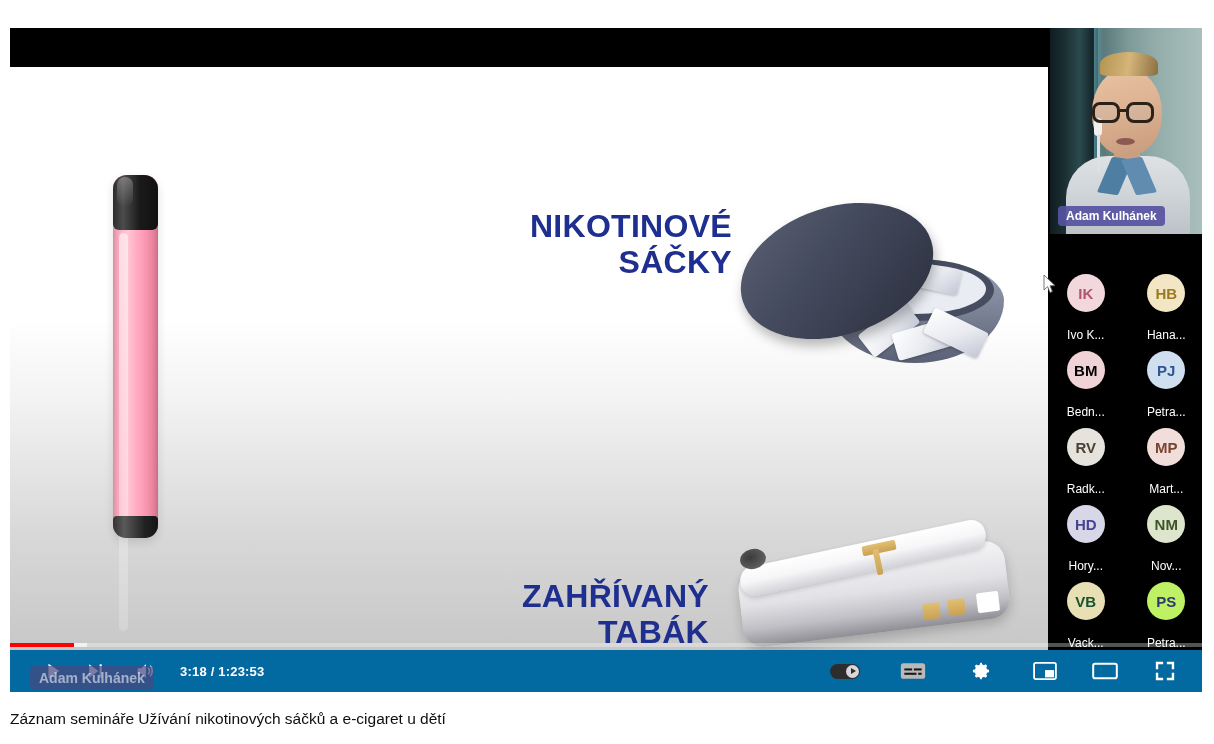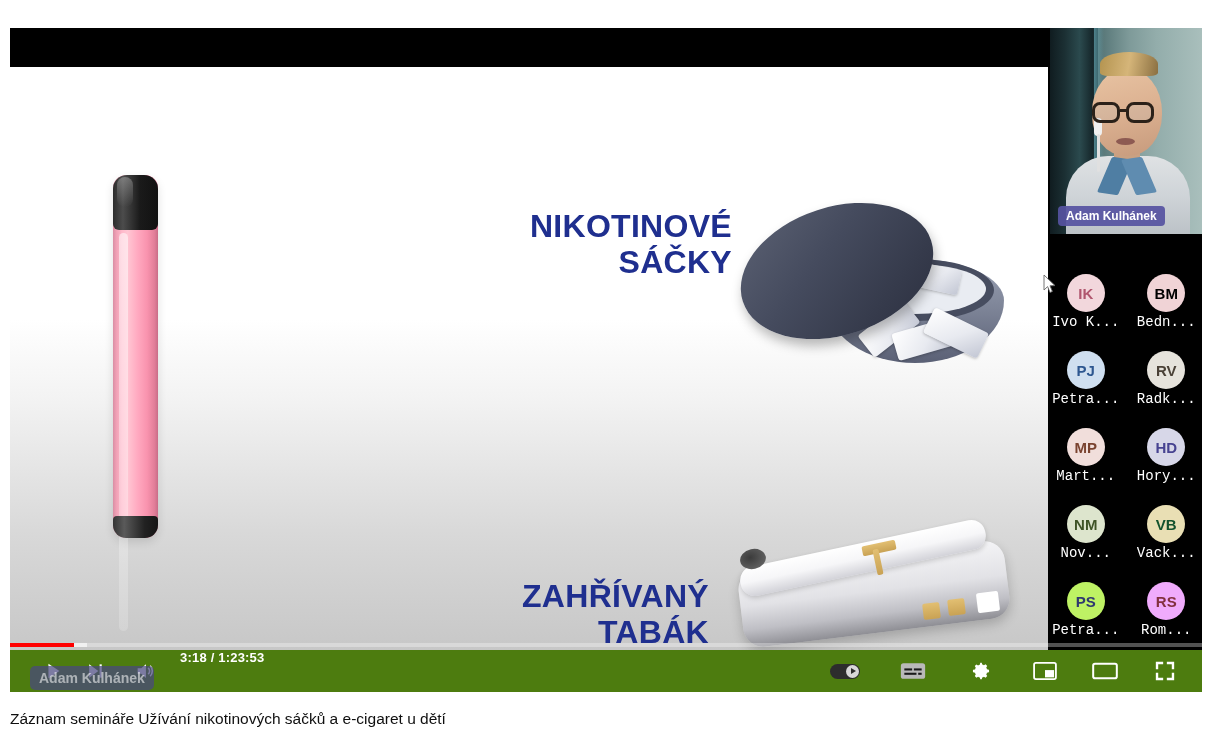--- a/index.html
+++ b/index.html
@@ -237,24 +237,24 @@
     gap: 9px;
   }
   .pcell { display:flex; flex-direction:column; align-items:center; justify-content:flex-start; }
   .pavatar {
     width: 38px; height: 38px; border-radius: 50%;
     display:flex; align-items:center; justify-content:center;
     font-size: 15px; font-weight: bold;
     font-family: "Liberation Sans", sans-serif;
   }
   .pname {
-    margin-top: 2px;
+    margin-top: 16px;
     color: #ffffff;
-    font-size: 14px;
-    font-family: Liberation Mono, monospace;
+    font-size: 12px;
+    font-family: Liberation Sans, sans-serif;
     white-space: nowrap;
     overflow: hidden;
   }
   .pcell.overflow .pavatar { background:#3b4061; color:#e8e8f0; font-size: 12px; }
 
   
   #cursor {
     position:absolute; left: 1033px; top: 246px; width: 14px; height: 20px;
     z-index: 40; pointer-events:none;
   }
@@ -271,22 +271,22 @@
     position:absolute; left:0; bottom:3px; width: 6.5%; height:4px;
     background: rgba(255,255,255,.62);
   }
   #progress-played {
     position:absolute; left:0; bottom:3px; width: 5.4%; height:4px;
     background: #ff0000;
   }
 
   #controls {
     position:absolute; left:0; bottom:0; width:1192px; height:42px;
-    background: #4d7c0f;
-    display:flex; align-items:flex-start;
+    background: #0369a1;
+    display:flex; align-items:center;
   }
   .ctrl {
     width: 42px; height: 42px;
     display:flex; align-items:center; justify-content:center;
     cursor:pointer; flex: 0 0 auto;
   }
   .ctrl svg { fill: #ffffff; }
   #time-display {
     color: #ffffff; font-size: 13px; font-weight: bold;
     font-family: "Liberation Sans", sans-serif;
@@ -406,20 +406,24 @@
     </div>
 
     <div id="webcam-letterbox"></div>
 
     <div id="participants">
         <div class="pcell">
           <div class="pavatar" style="background: rgb(242, 215, 220); color: rgb(176, 86, 110);">IK</div>
           <div class="pname">Ivo K...</div>
         </div>
         <div class="pcell">
+          <div class="pavatar" style="background: rgb(243, 230, 196); color: rgb(154, 123, 35);">HB</div>
+          <div class="pname">Hana...</div>
+        </div>
+        <div class="pcell">
           <div class="pavatar" style="background: rgb(240, 211, 214); color: #000000;">BM</div>
           <div class="pname">Bedn...</div>
         </div>
         <div class="pcell">
           <div class="pavatar" style="background: rgb(207, 223, 240); color: rgb(45, 87, 144);">PJ</div>
           <div class="pname">Petra...</div>
         </div>
         <div class="pcell">
           <div class="pavatar" style="background: rgb(230, 227, 220); color: rgb(74, 65, 55);">RV</div>
           <div class="pname">Radk...</div>

